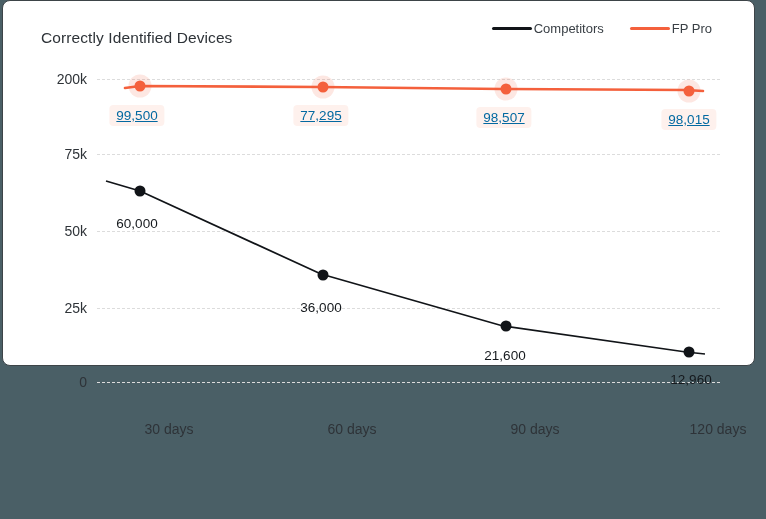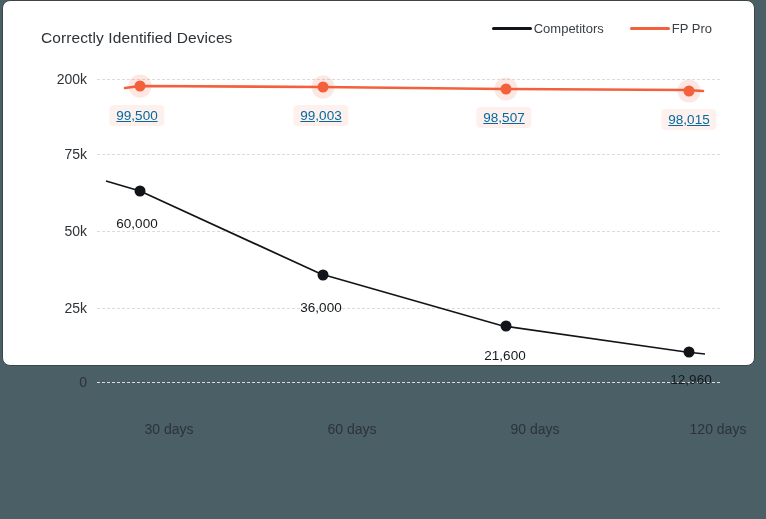--- a/index.html
+++ b/index.html
@@ -207,21 +207,21 @@
     <div class="marker accent" style="left:320px; top:86px"></div>
     <div class="marker accent" style="left:503px; top:88px"></div>
     <div class="marker accent" style="left:686px; top:90px"></div>
 
     <div class="marker dark" style="left:137px; top:190px"></div>
     <div class="marker dark" style="left:320px; top:274px"></div>
     <div class="marker dark" style="left:503px; top:325px"></div>
     <div class="marker dark" style="left:686px; top:351px"></div>
 
     <div class="pt-label accent" style="left:134px; top:104px">99,500</div>
-    <div class="pt-label accent" style="left:318px; top:104px">99,003</div>
+    <div class="pt-label accent" style="left:318px; top:104px">77,295</div>
     <div class="pt-label accent" style="left:501px; top:106px">98,507</div>
     <div class="pt-label accent" style="left:686px; top:108px">98,015</div>
 
     <div class="pt-label dark" style="left:134px; top:215px">60,000</div>
     <div class="pt-label dark" style="left:318px; top:299px">36,000</div>
     <div class="pt-label dark" style="left:502px; top:347px">21,600</div>
     <div class="pt-label dark" style="left:688px; top:371px">12,960</div>
 
     <div class="xtick" style="left:137px">30 days</div>
     <div class="xtick" style="left:320px">60 days</div>

